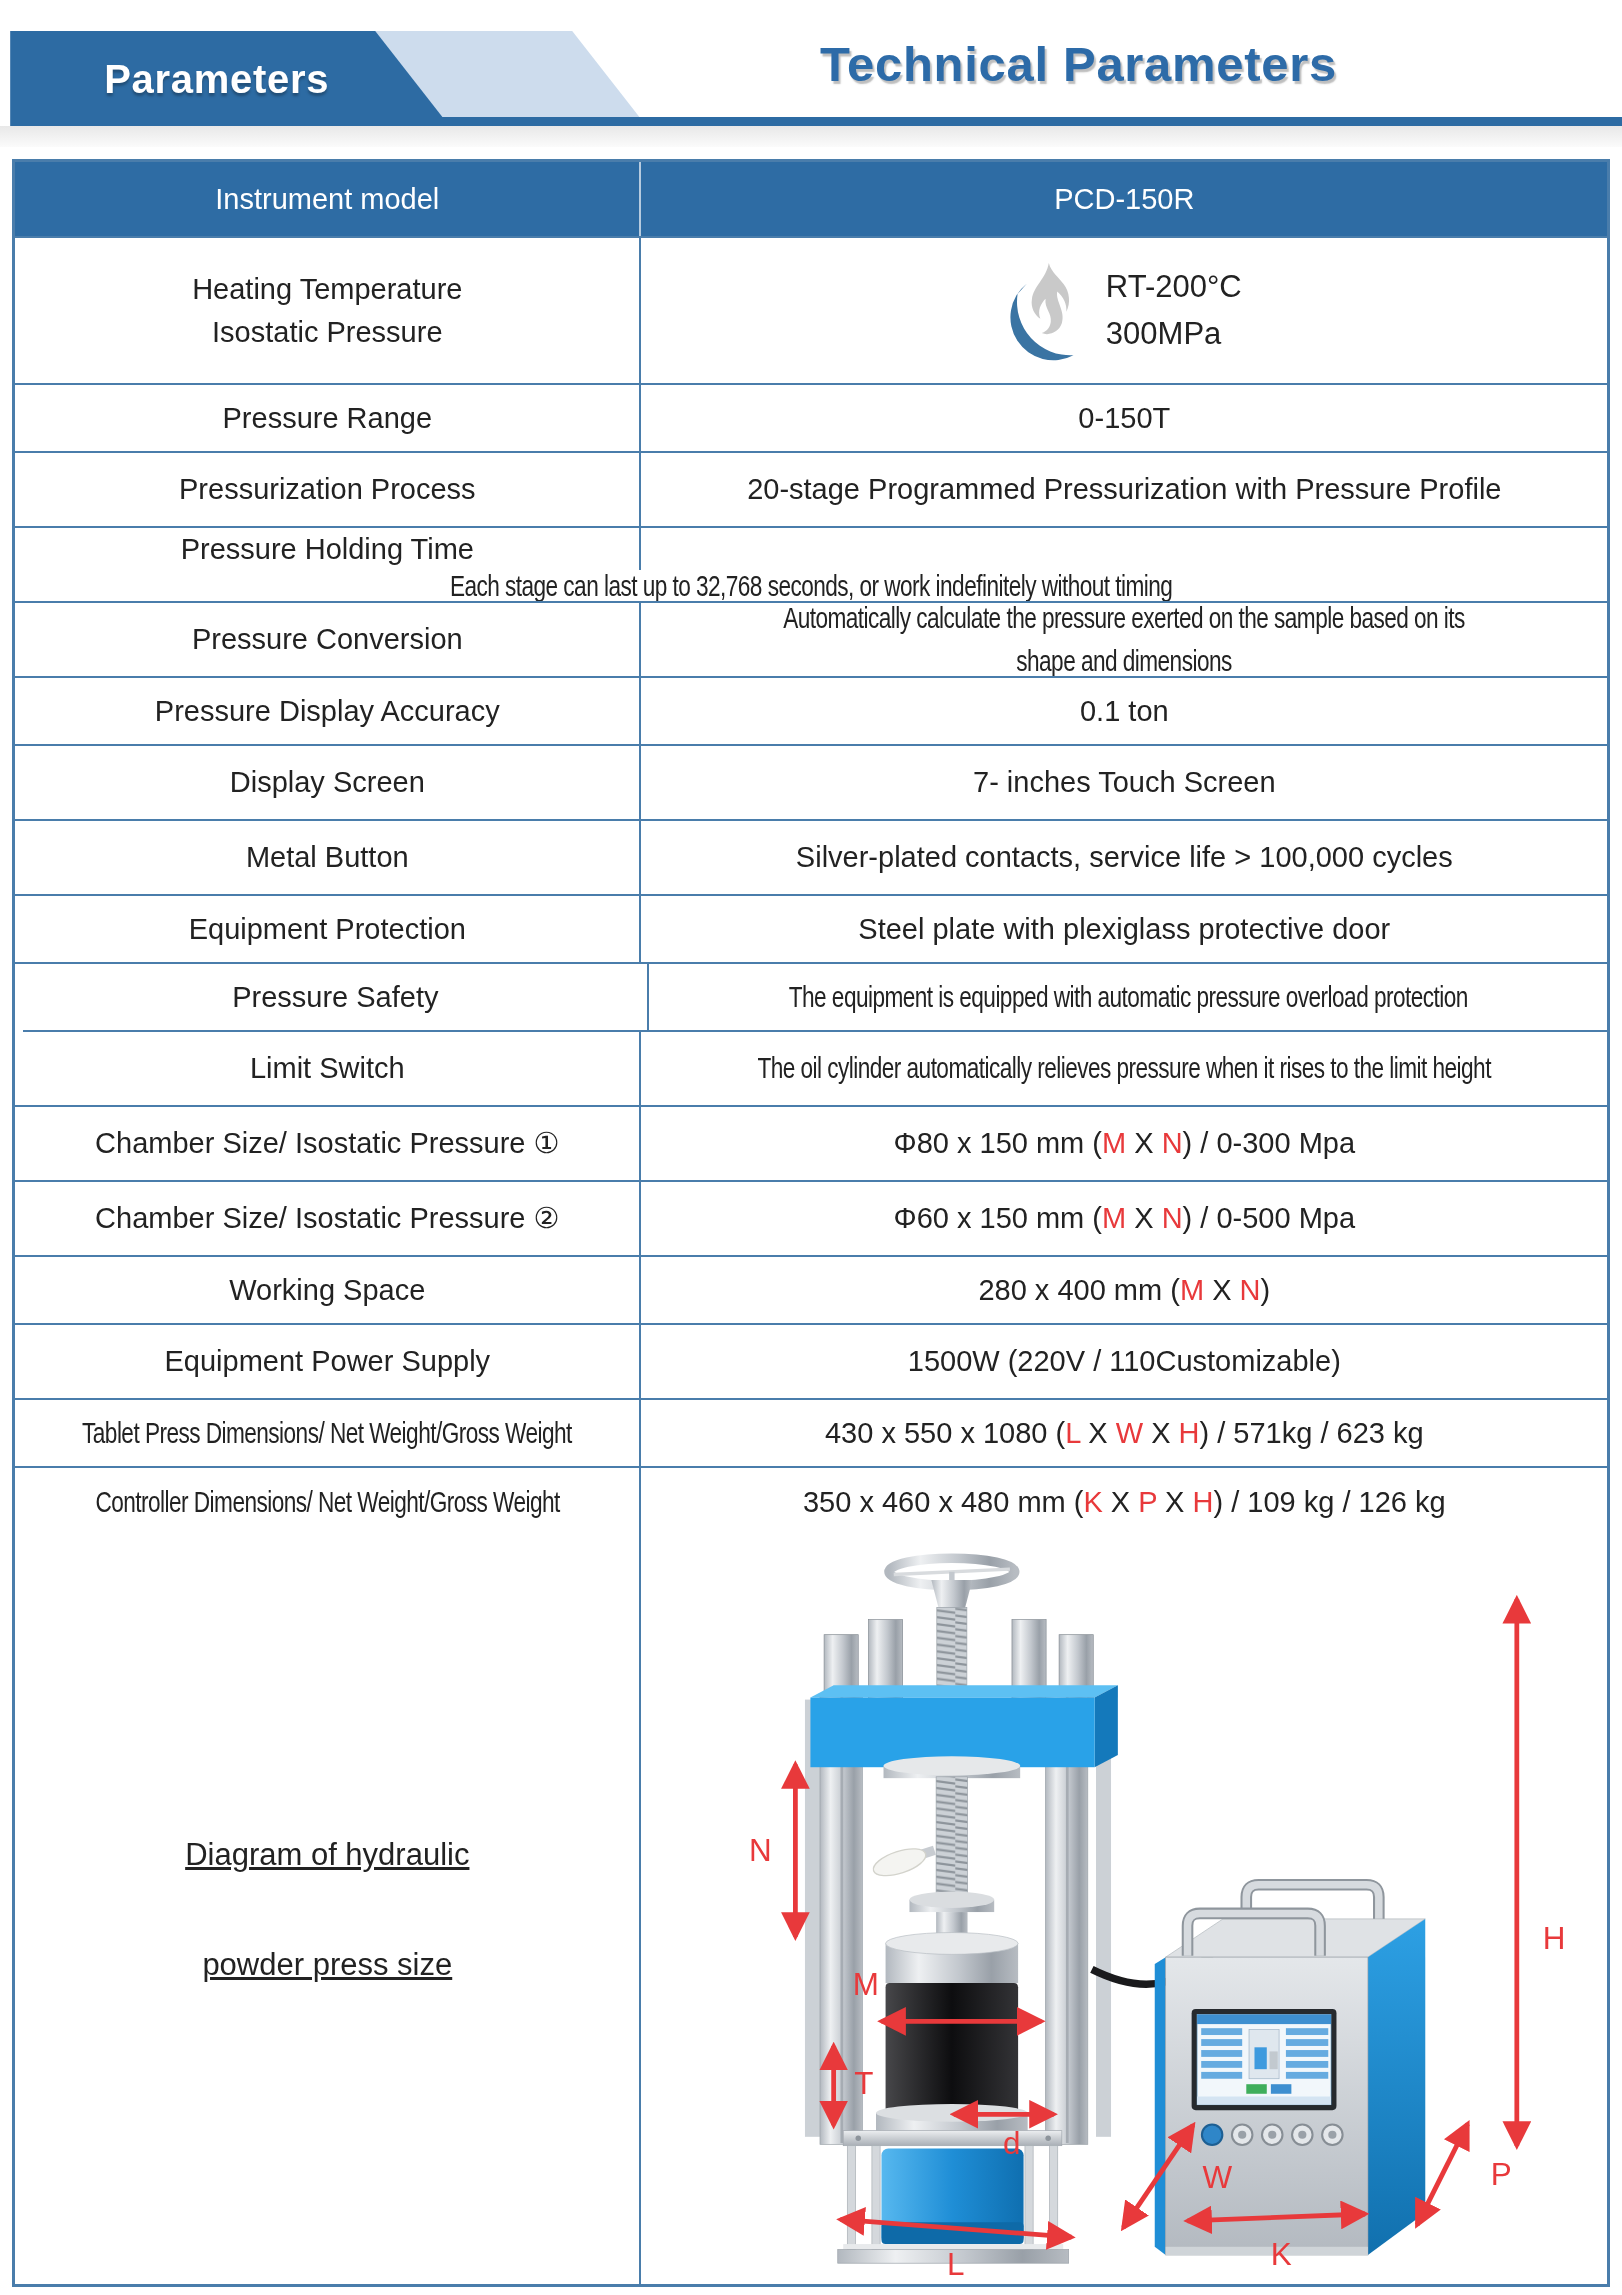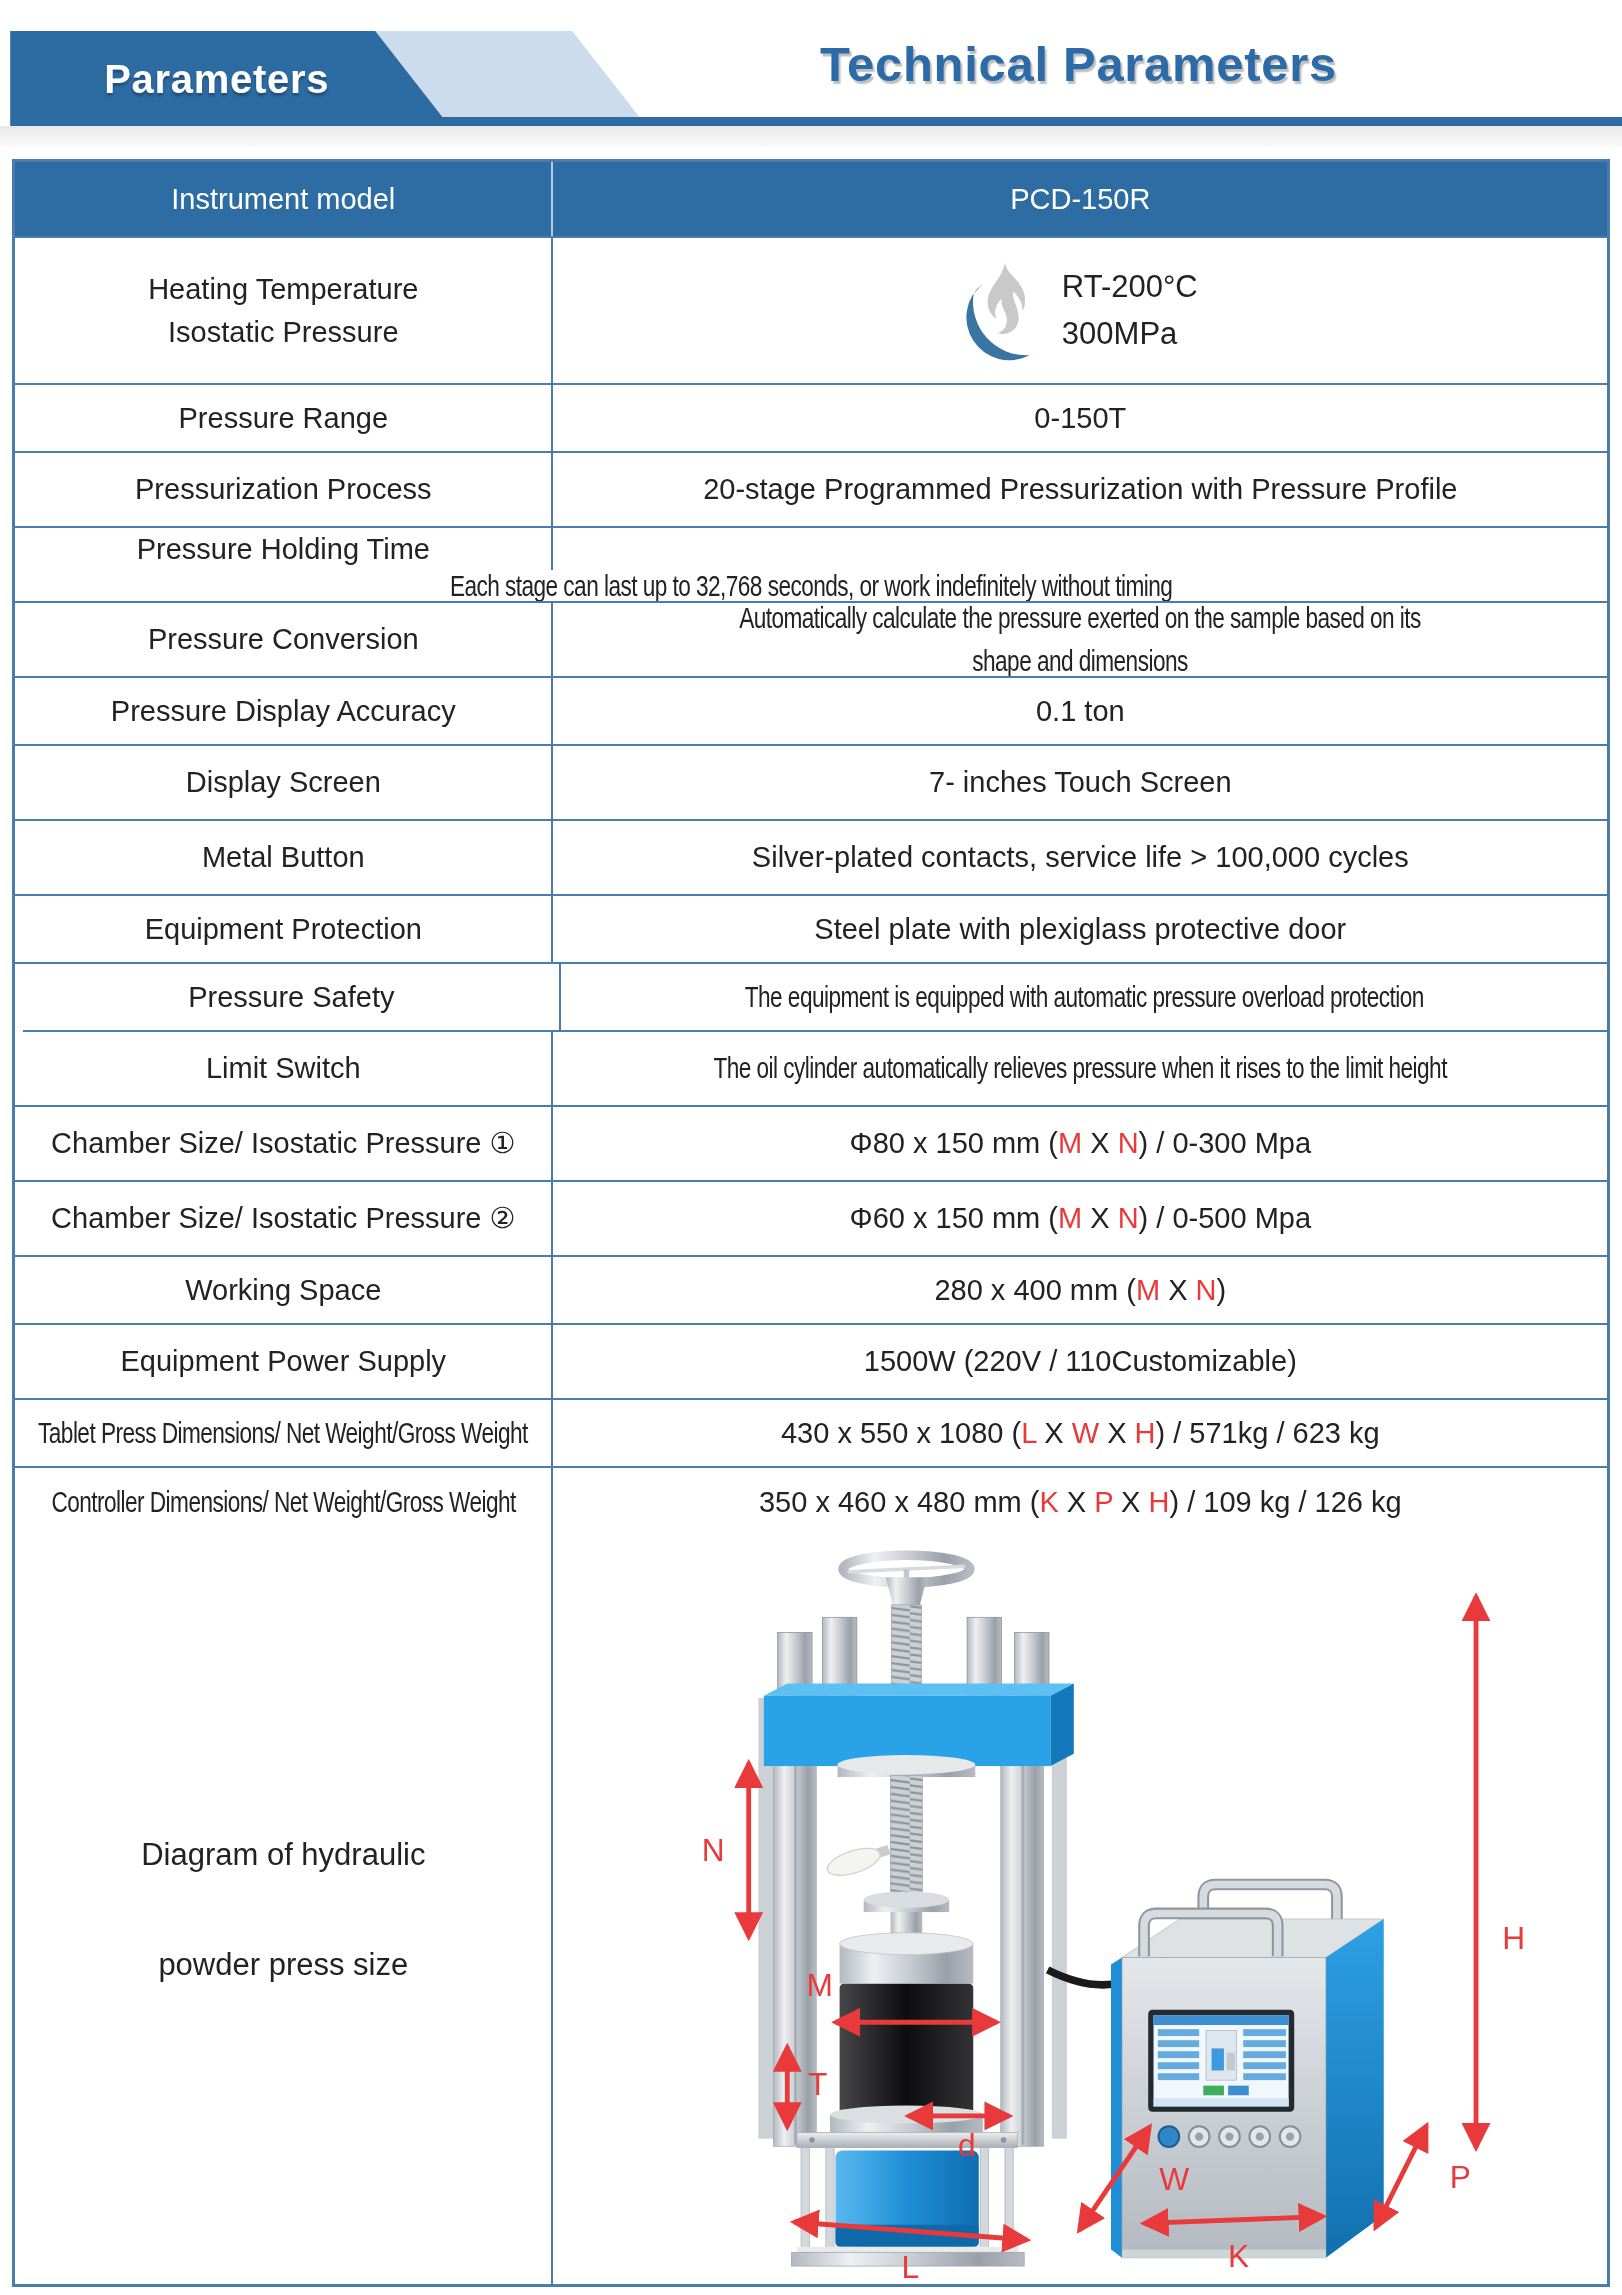--- a/index.html
+++ b/index.html
@@ -25,38 +25,38 @@
   .page-title{position:absolute;top:36px;left:669px;width:819px;text-align:center;
     font-size:49px;font-weight:bold;color:var(--title);letter-spacing:0.7px;
     text-shadow:2px 2.7px 1.4px rgba(125,125,125,.5);}
   
   .ptable{position:absolute;top:159px;left:12.3px;width:1598px;border:3.4px solid var(--border);
     box-sizing:border-box;background:#fff;}
   .trow{display:flex;border-bottom:2.7px solid var(--border);box-sizing:border-box;}
   .trow:last-child{border-bottom:none;}
   .tcell{box-sizing:border-box;display:flex;flex-direction:column;justify-content:center;
     align-items:center;overflow:hidden;}
-  .tleft{width:538px;border-right:2.7px solid var(--border);}
+  .tleft{width:626px;border-right:2.7px solid var(--border);}
   .tright{flex:1;}
   .trow.header{height:76px;background:var(--hdr);}
   .trow.header .tcell{color:#fff;font-size:31px;}
   .trow.header .tleft{border-right:2px solid rgba(255,255,255,.65);}
   .cell-inner{text-align:center;}
   .cell-inner .line{font-size:29px;line-height:1.45;}
   .cell-inner.condensed .line{transform:scaleX(.78);transform-origin:center;
     white-space:nowrap;letter-spacing:-0.7px;}
   .red{color:var(--red);}
   .tright.with-icon{flex-direction:row;gap:18px;align-items:center;}
   .tright.with-icon .cell-inner{text-align:left;}
   .tright.with-icon .cell-inner .line{font-size:31px;line-height:1.5;}
   .flame{width:81px;height:104px;flex:0 0 auto;}
   
   .diagram-row{height:748px;}
   .diagram-row .tleft{row-gap:74px;}
-  .diagram-row .tleft .dline{font-size:31px;}
+  .diagram-row .tleft .dline{font-size:31px;text-decoration:underline;}
   .diagram-row .tright{align-items:stretch;justify-content:stretch;padding:0;}
   .diagram-row svg{display:block;width:100%;height:100%;}
   .dim-label{font-size:46px;fill:var(--red);font-family:"Liberation Sans","DejaVu Sans",sans-serif;}
 </style>
 </head>
 <body>
 
 <div class="banner">
   <div class="tab-light"></div>
   <div class="tab-dark">

